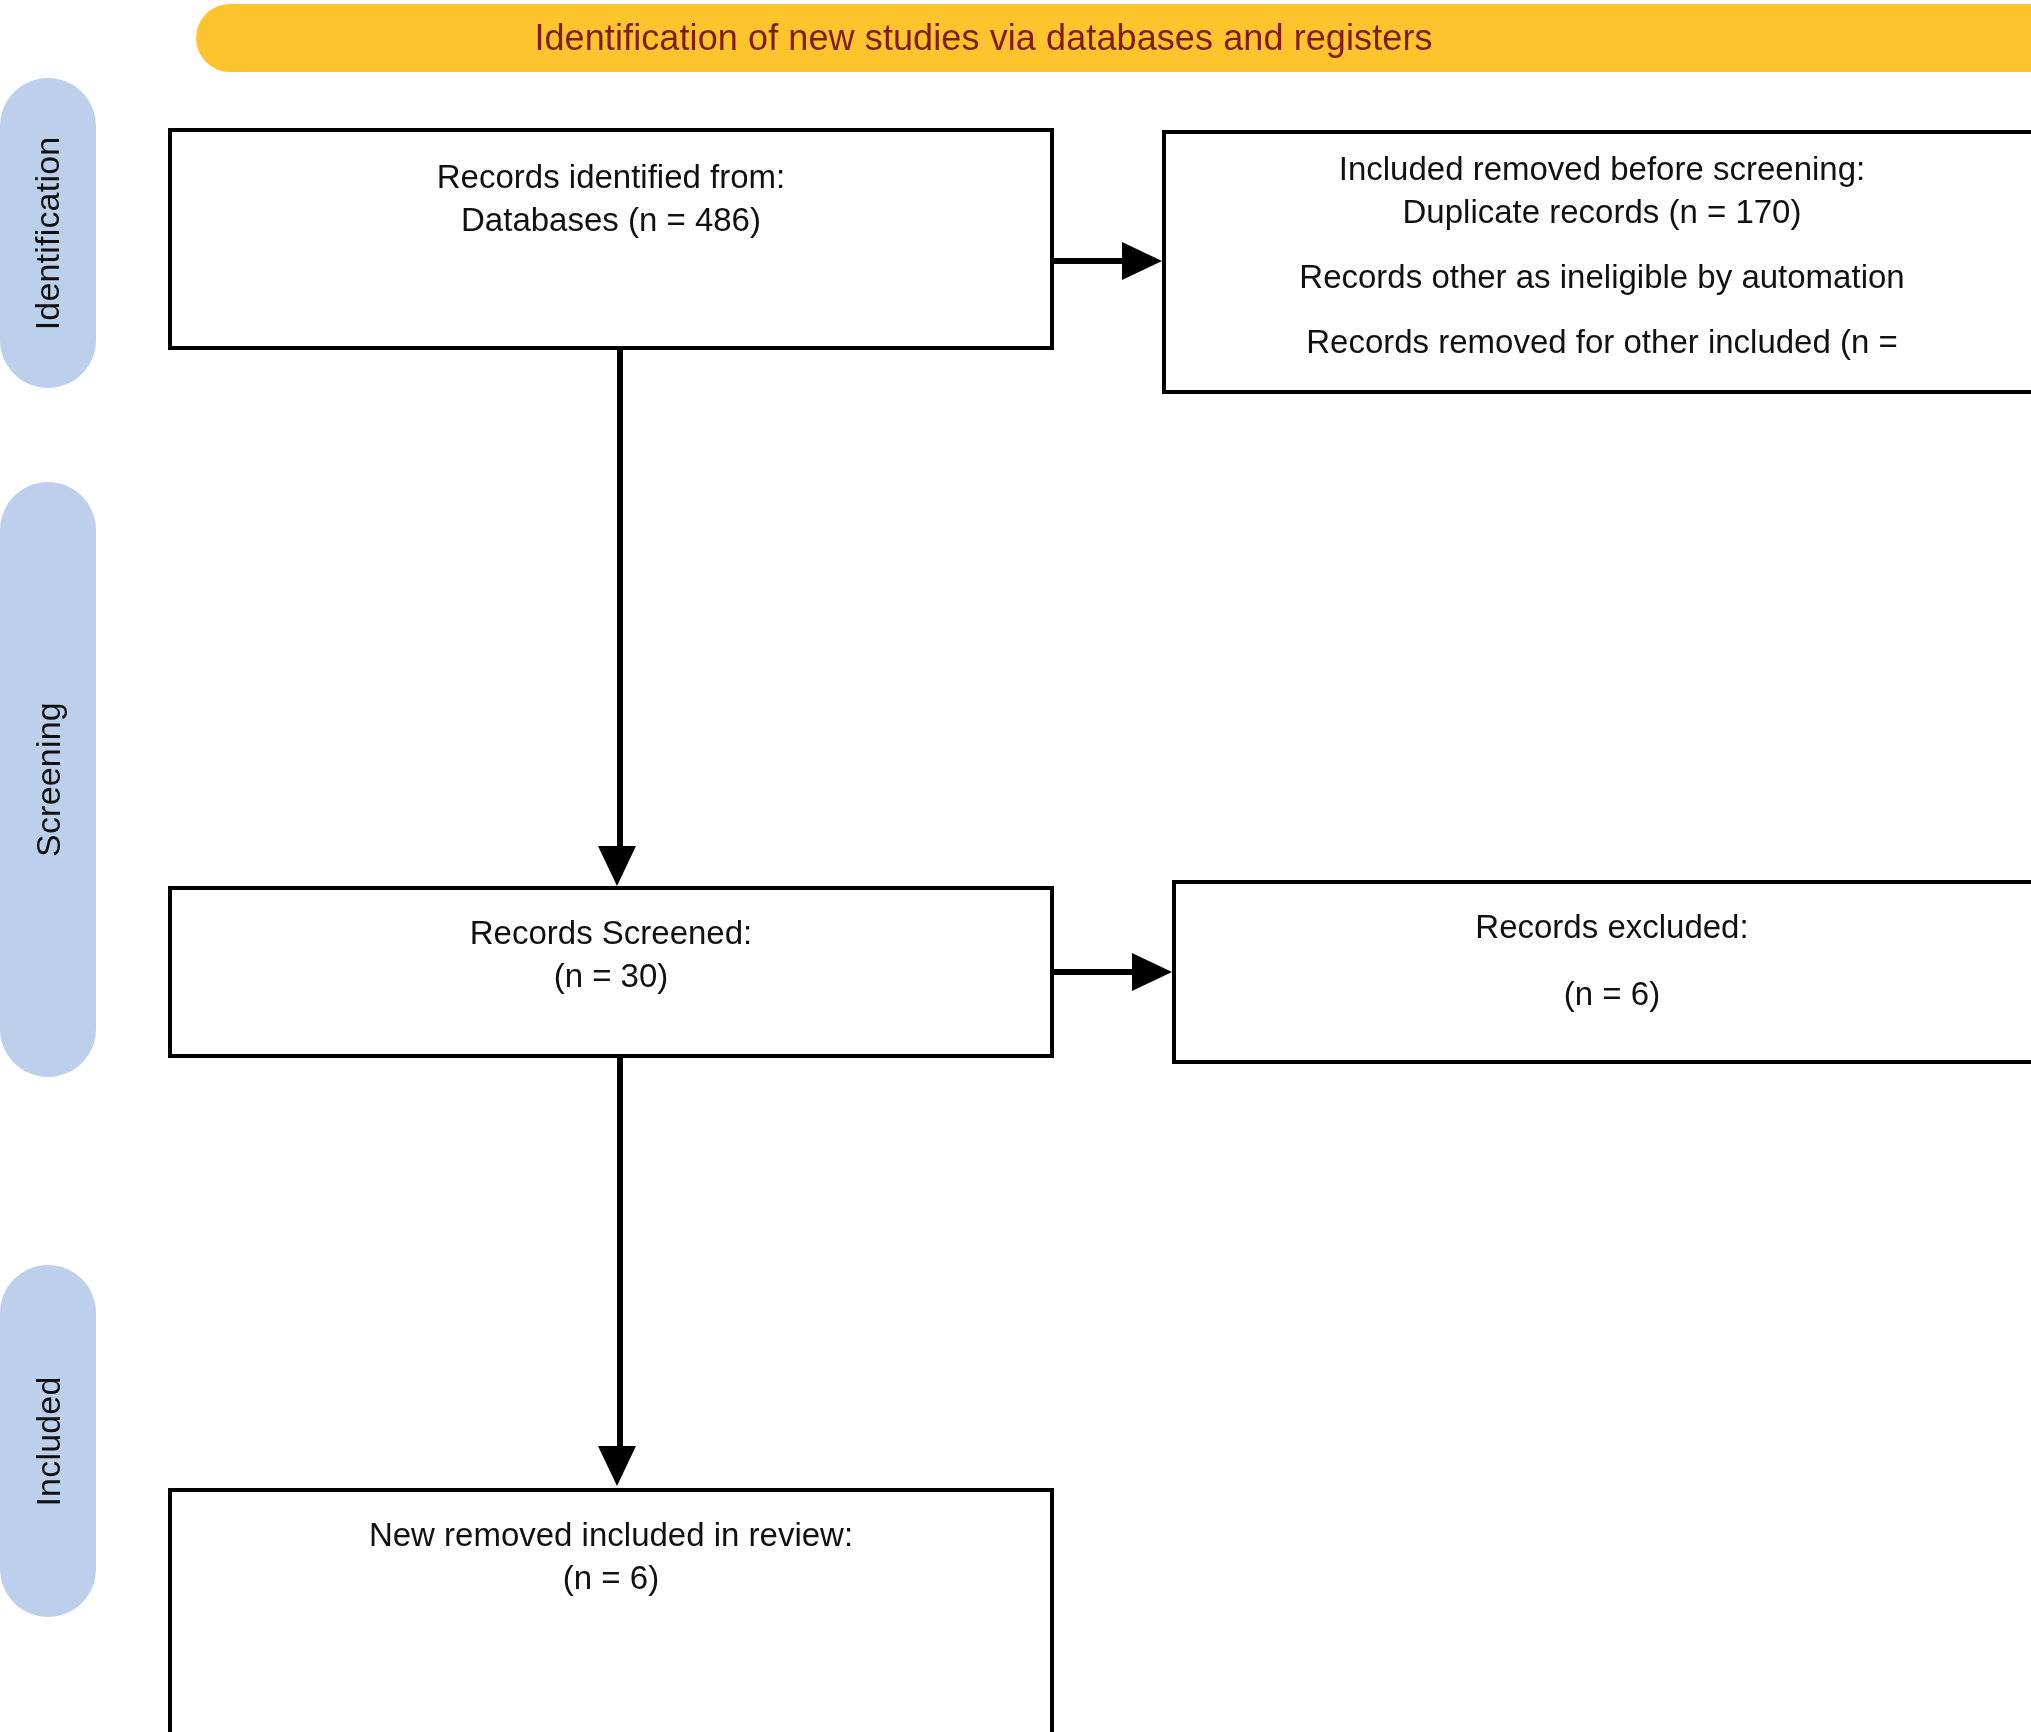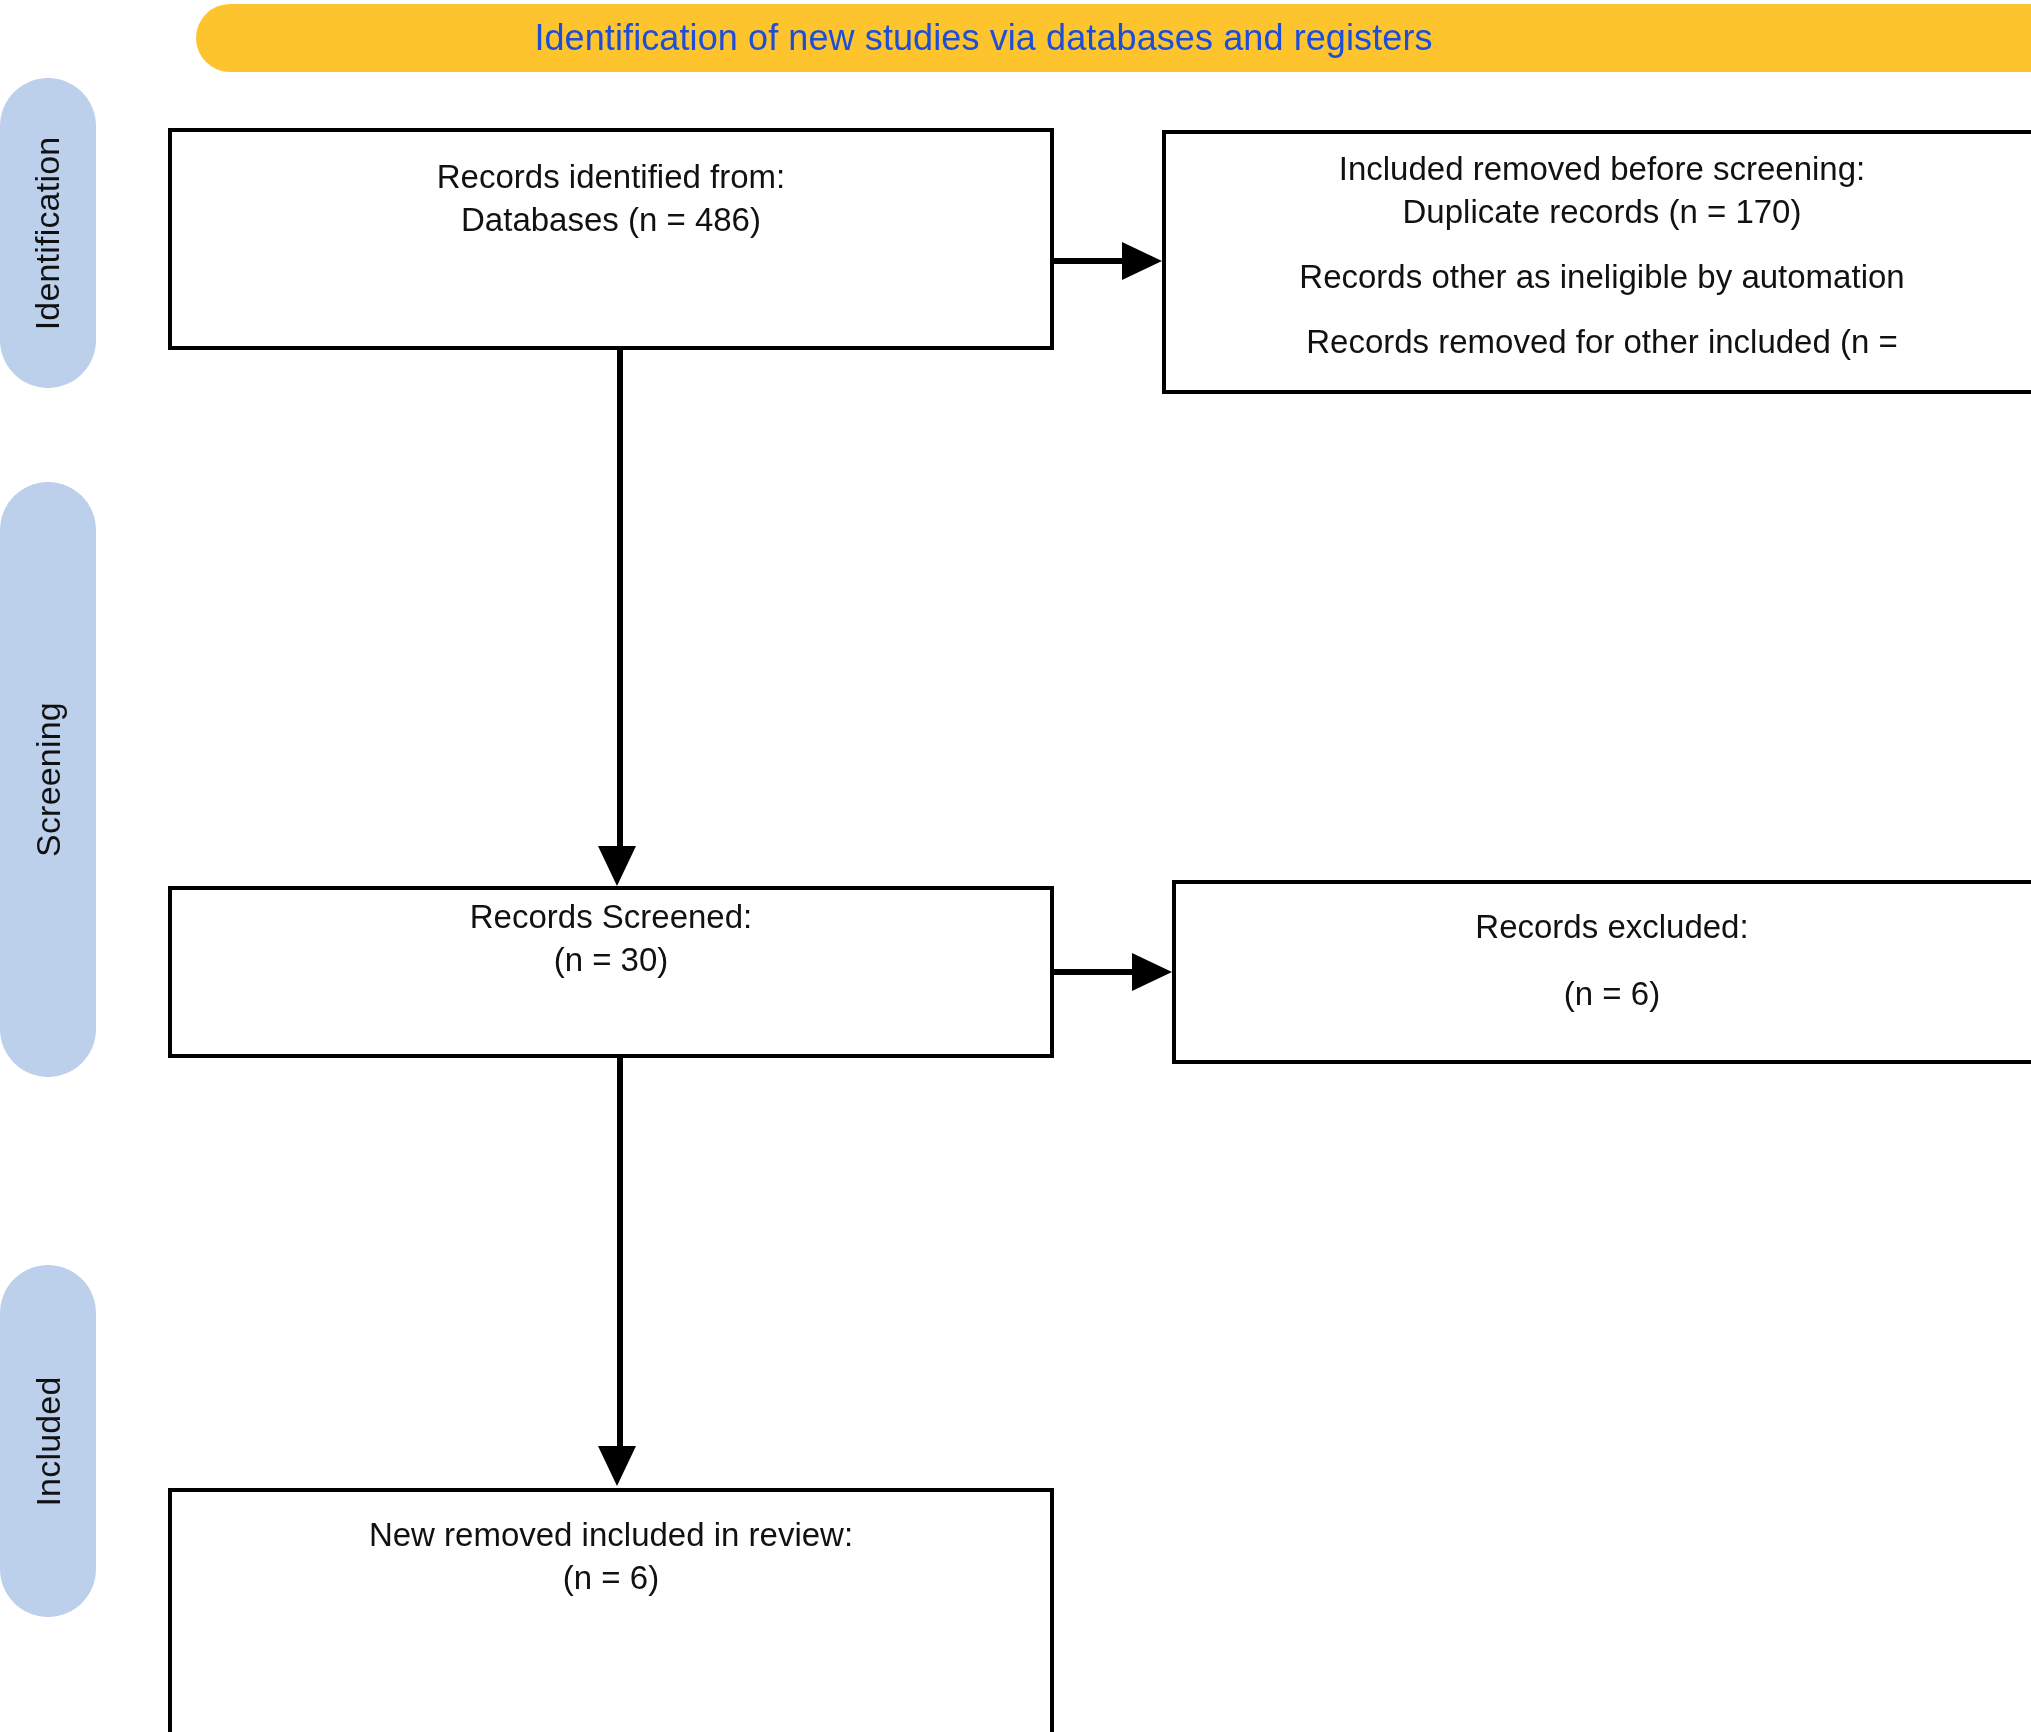--- a/index.html
+++ b/index.html
@@ -27,21 +27,21 @@
     height: 68px;
     background: #FEC42D;
     border-radius: 34px 0 0 34px;
     display: flex;
     align-items: center;
     justify-content: center;
     box-sizing: border-box;
   }
   .banner-text {
     font-size: 36px;
-    color: #1d4ed8;
+    color: #7f1d1d;
     letter-spacing: 0.1px;
     white-space: nowrap;
     transform: translateX(-130px);
   }
 
   
   .pill {
     position: absolute;
     left: 0px;
     width: 96px;
@@ -83,21 +83,21 @@
     left: 168px; top: 128px; width: 886px; height: 222px;
     padding-top: 24px;
   }
   #box-removed {
     left: 1162px; top: 130px; width: 880px; height: 264px;
     padding-top: 14px;
   }
   #box-removed .gap { height: 22px; }
   #box-screened {
     left: 168px; top: 886px; width: 886px; height: 172px;
-    padding-top: 6px;
+    padding-top: 22px;
   }
   #box-excluded {
     left: 1172px; top: 880px; width: 880px; height: 184px;
     padding-top: 22px;
   }
   #box-excluded .gap { height: 24px; }
   #box-included {
     left: 168px; top: 1488px; width: 886px; height: 248px;
     padding-top: 22px;
   }

